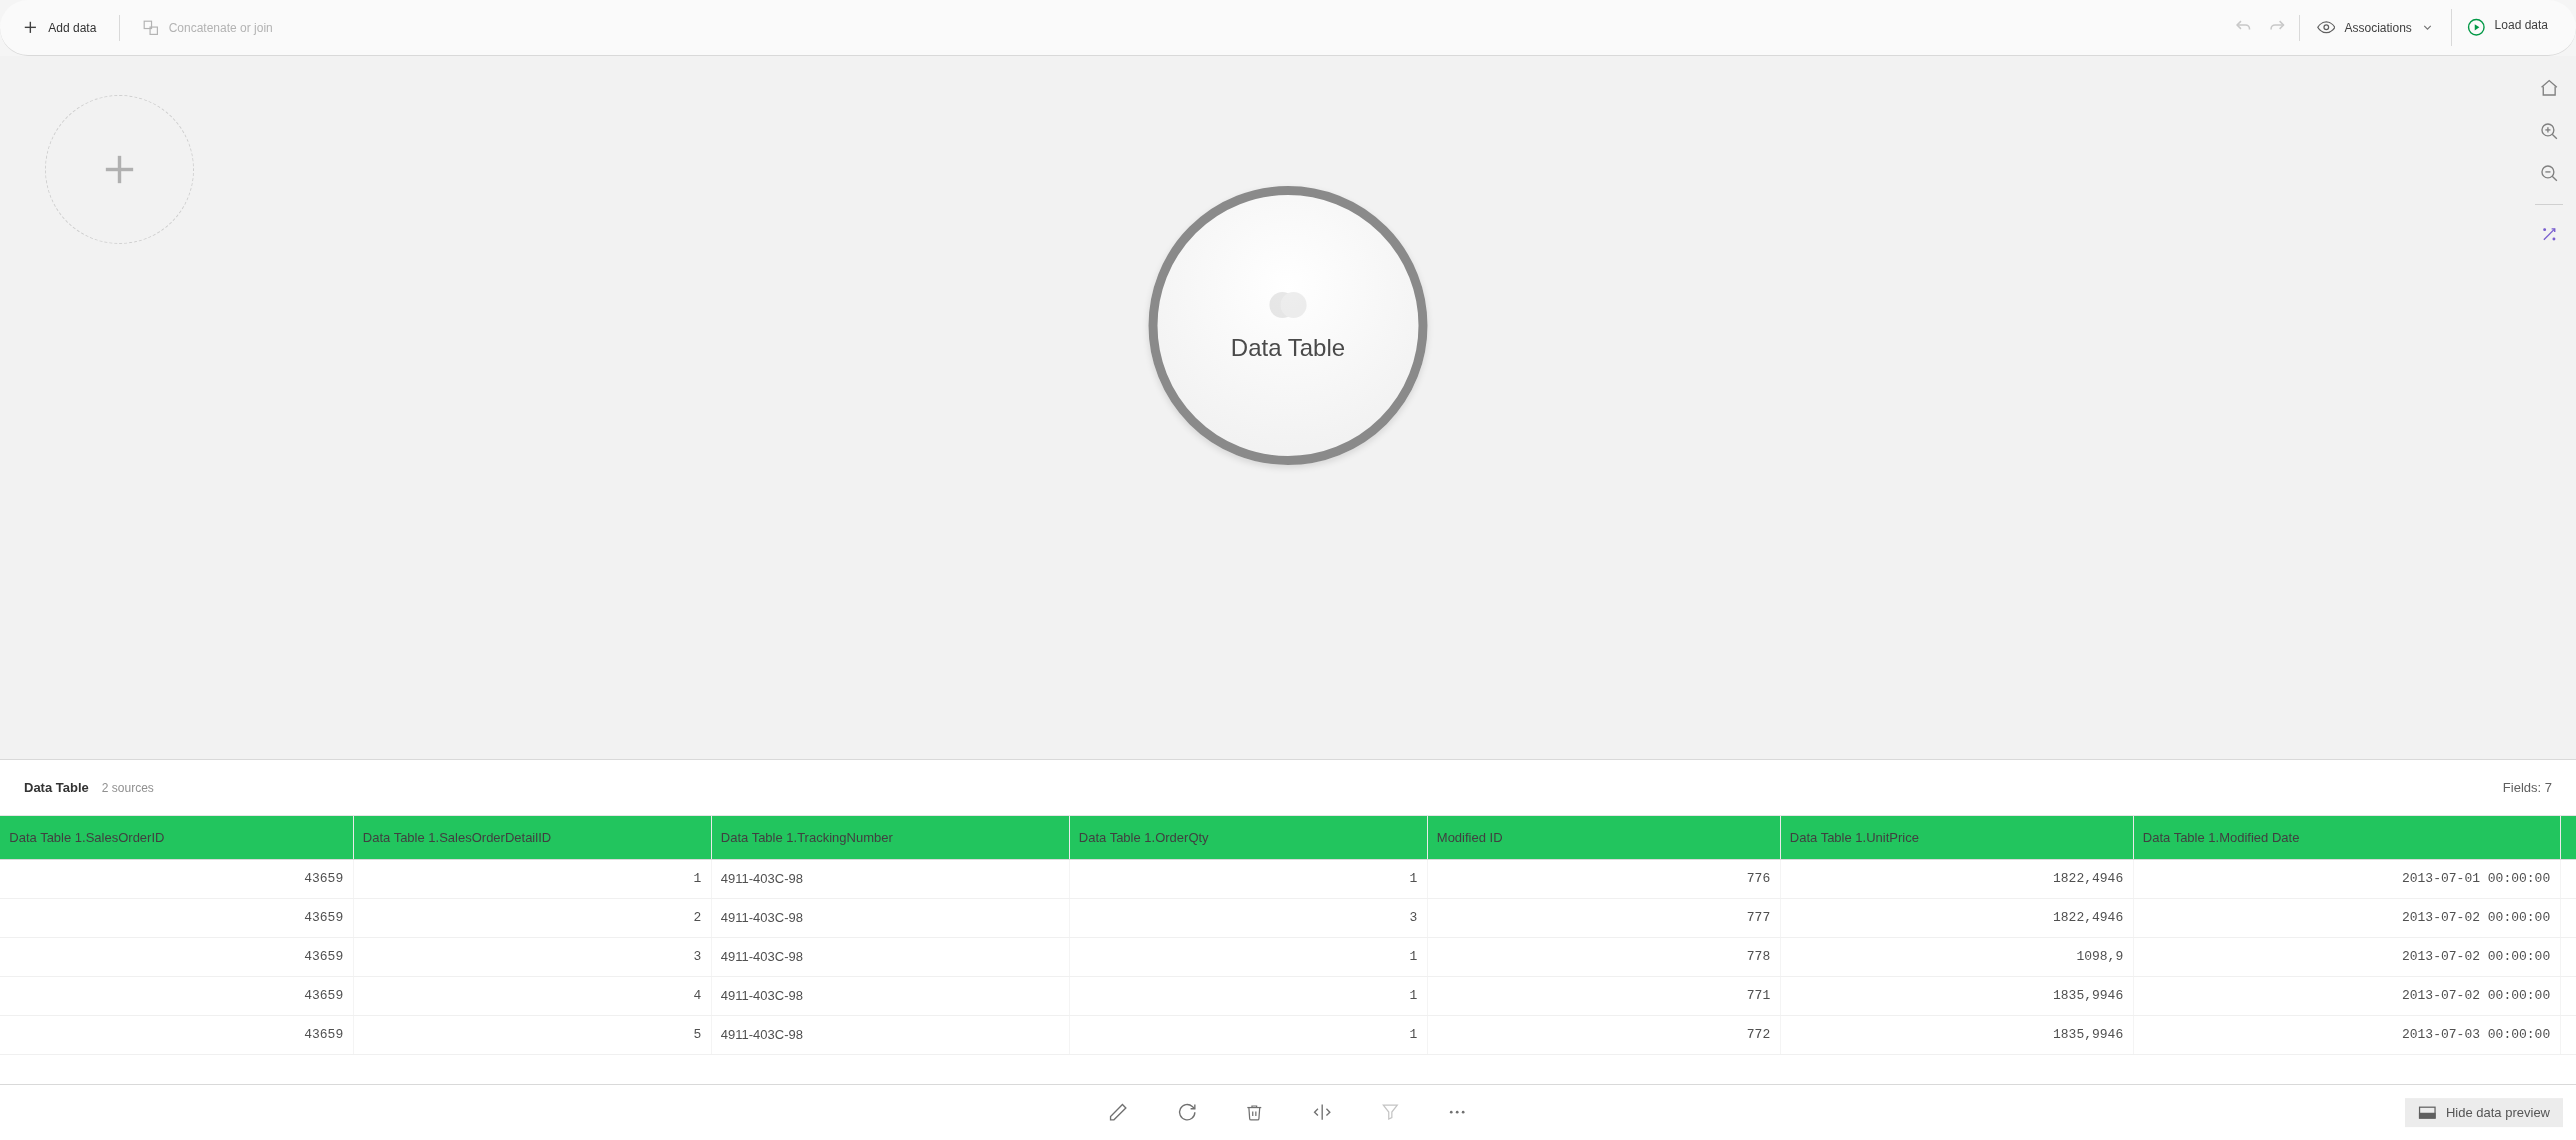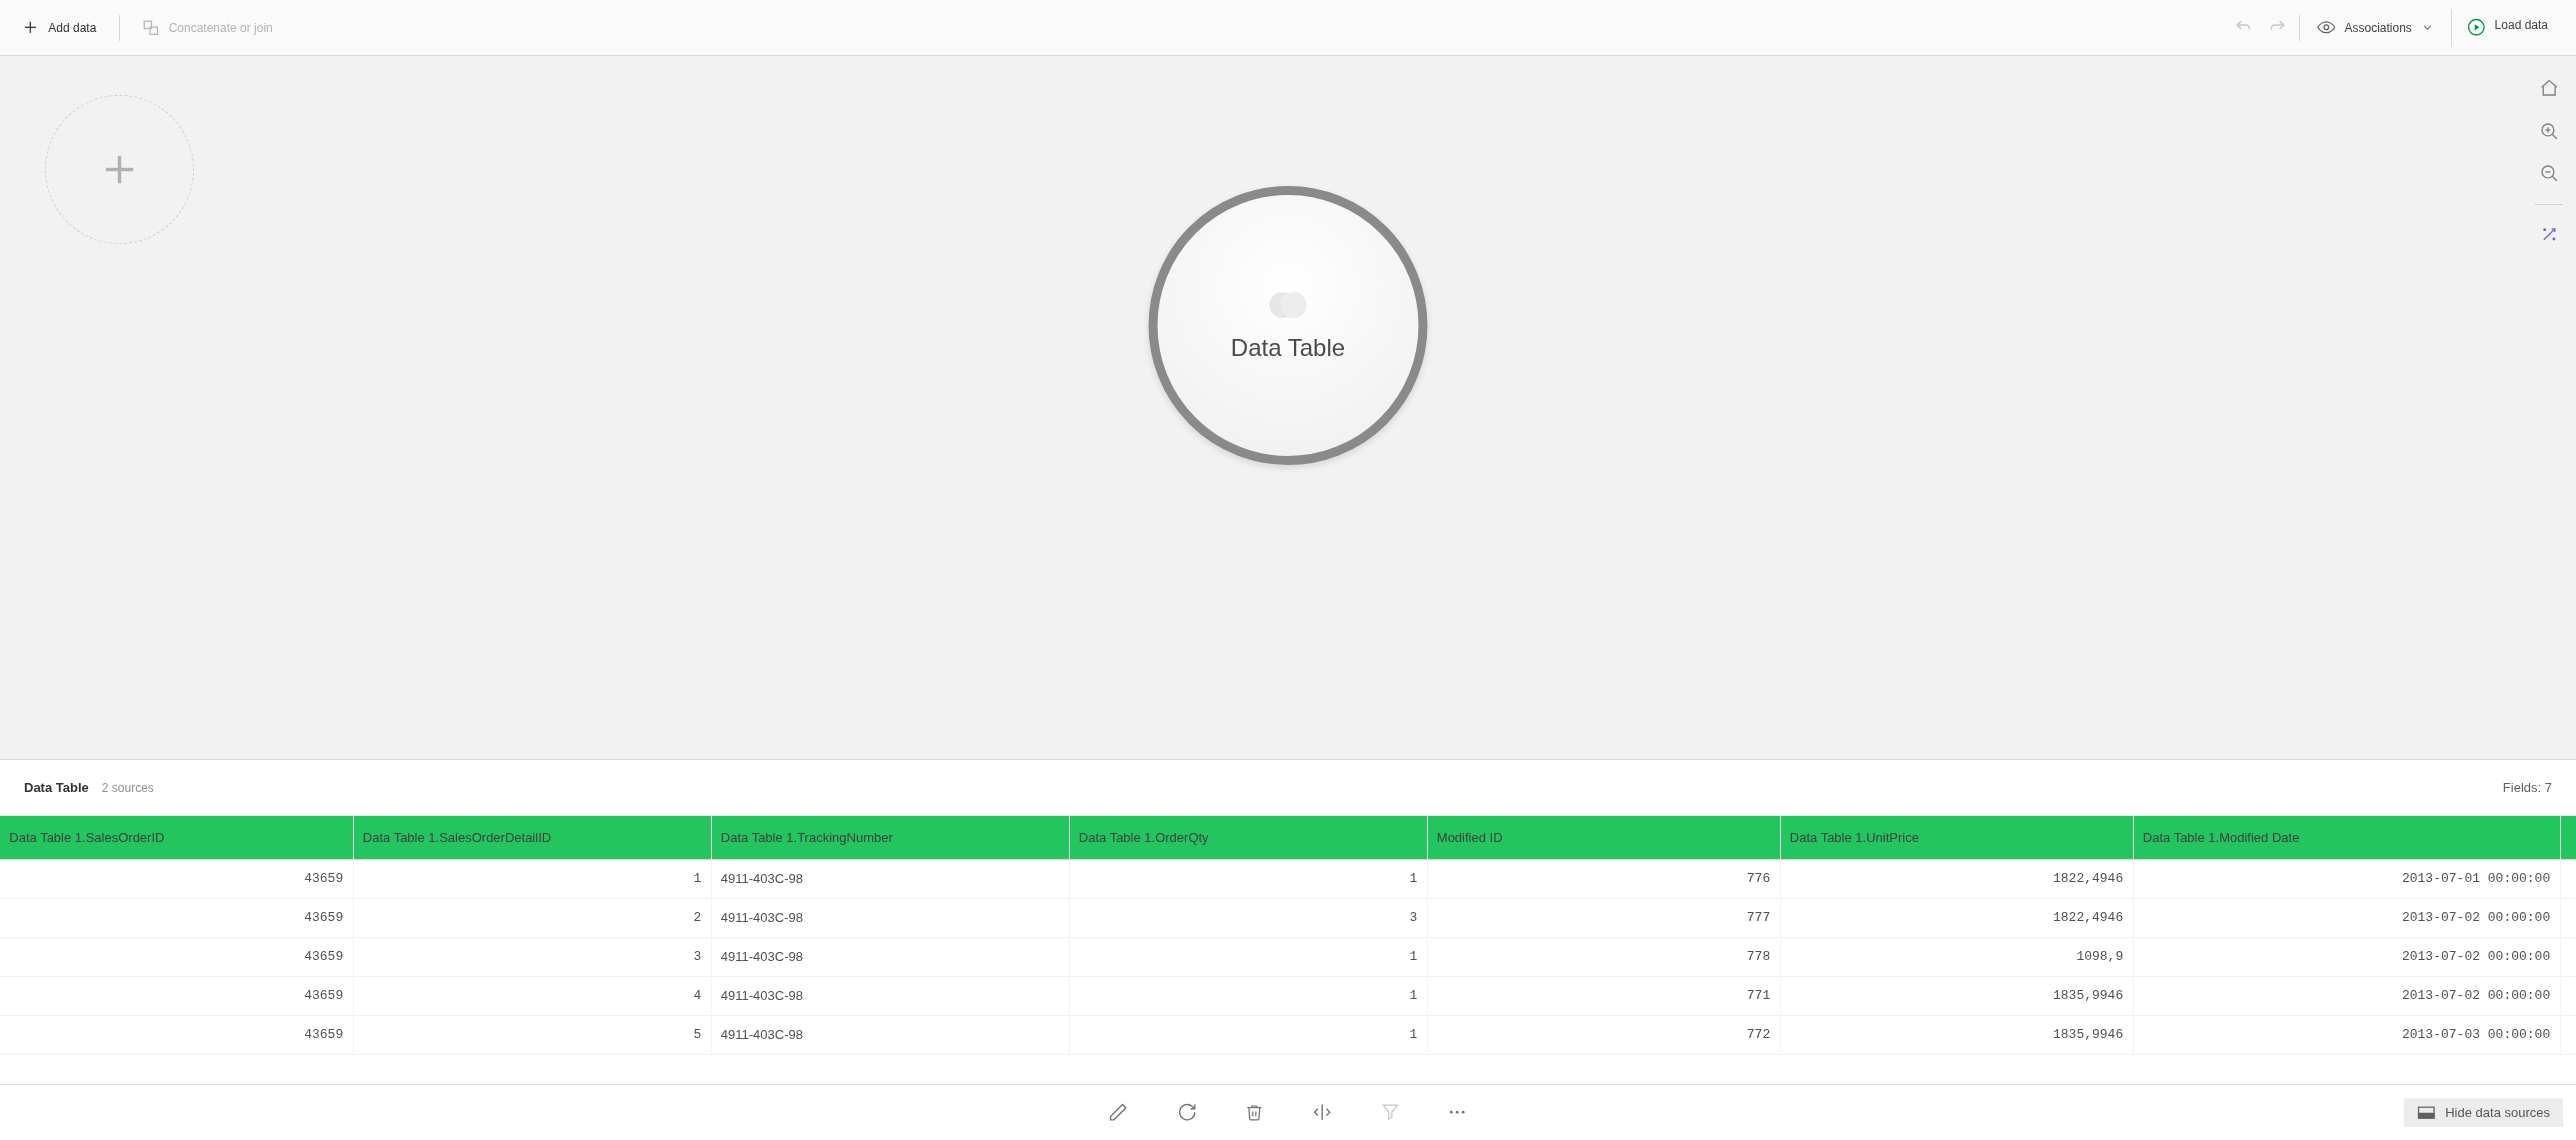--- a/index.html
+++ b/index.html
@@ -16,20 +16,21 @@
   }
 
   
   .top-toolbar {
     height: 56px;
     background: #fafafa;
     border-bottom: 0.9px solid #d9d9d9;
     display: flex;
     align-items: center;
     padding: 0 13px;
+    border-radius: 28px;
   }
   .tb-left { display: flex; align-items: center; gap: 7.4px; }
   .tb-btn {
     display: flex; align-items: center; gap: 9.3px;
     padding: 7.4px 9.3px; cursor: pointer; color: #333;
   }
   .tb-btn.disabled { color: #b3b3b3; cursor: default; }
   .tb-divider { width: 0.9px; height: 26px; background: #d9d9d9; margin: 0 5.6px; }
   .tb-spacer { flex: 1; }
   .tb-right { display: flex; align-items: center; gap: 0; }
@@ -373,16 +374,16 @@
         </svg>
     </div>
   </div>
   <div class="hide-preview">
     <span>
       <svg width="18.6" height="15" viewBox="0 0 24 18" fill="none" stroke="#606060" stroke-width="1.6">
           <rect x="2" y="2" width="20" height="14"></rect>
           <rect x="2" y="10" width="20" height="6" fill="#606060"></rect>
         </svg>
     </span>
-    <span>Hide data sources</span>
+    <span>Hide data preview</span>
   </div>
 </div>
 
 
 </body></html>

